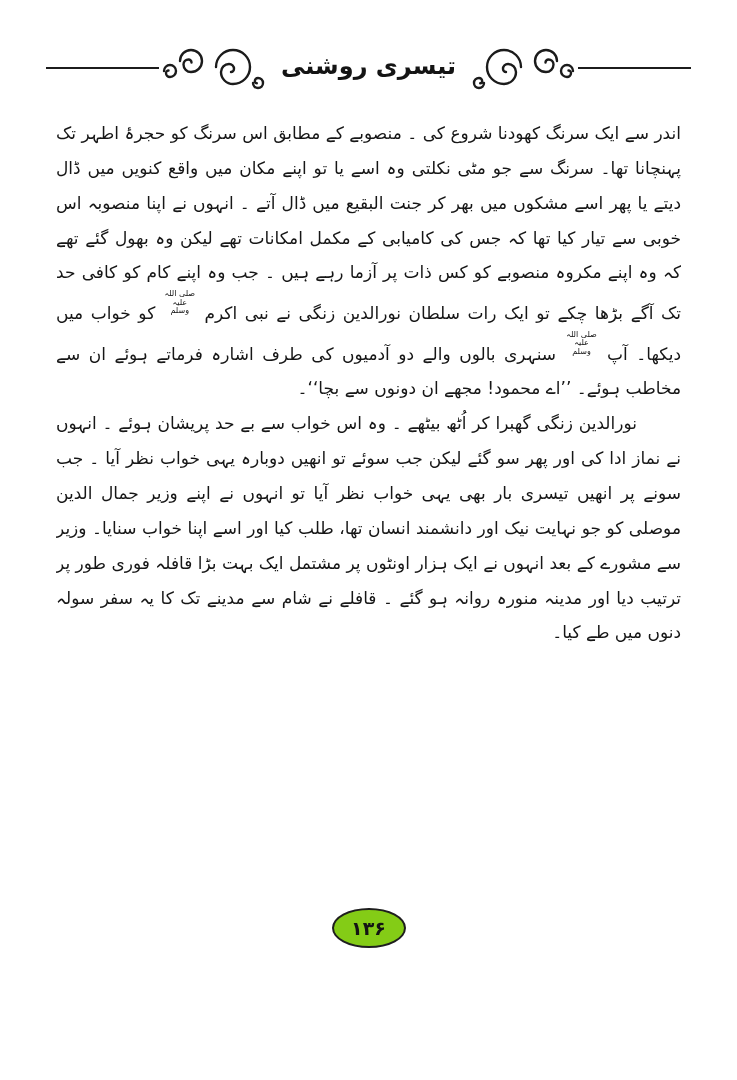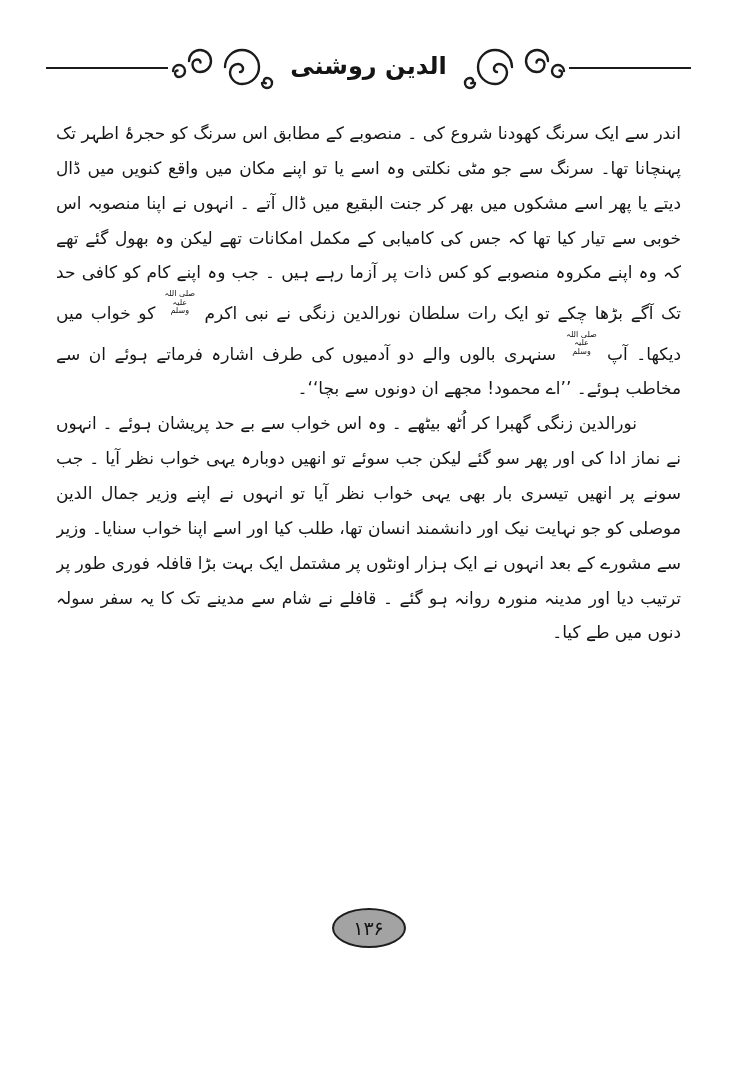--- a/index.html
+++ b/index.html
@@ -66,42 +66,42 @@
     left: 50%;
     transform: translateX(-50%);
     width: 70px;
     height: 36px;
     border: 2.5px solid #1e1e1e;
     border-radius: 50%;
     display: flex;
     align-items: center;
     justify-content: center;
     font-size: 19px;
-    font-weight: normal;
+    font-weight: bold;
     direction: rtl;
     color: #141414;
-    background: #a3a3a3;
+    background: #84cc16;
   }
 </style>
 </head>
 <body>
 
 <div class="page">
 
   <div class="header">
     <div class="rule"></div>
     <svg class="ornament" width="112" height="54" viewBox="0 0 112 54">
       <g fill="none" stroke="#1b1b1b" stroke-width="2.4" stroke-linecap="round">
         <path d="M3 32 a6 6 0 1 1 12 0 a6 6 0 0 1 -6 6 a4 4 0 0 1 -4 -4 a2.5 2.5 0 0 1 2.5 -2.5"></path>
         <path d="M19 22 a11 11 0 1 1 22 0 a11 11 0 0 1 -11 11 a7.5 7.5 0 0 1 -7.5 -7.5 a5 5 0 0 1 5 -5 a3 3 0 0 1 3 3"></path>
         <path d="M55 28 a17 17 0 1 1 34 0 a17 17 0 0 1 -17 17 a12 12 0 0 1 -12 -12 a8 8 0 0 1 8 -8 a5 5 0 0 1 5 5 a3 3 0 0 1 -3 3"></path>
         <path d="M92 44 a5 5 0 1 0 10 0 a5 5 0 0 0 -5 -5 a3.2 3.2 0 0 0 -3.2 3.2 a2 2 0 0 0 2 2"></path>
       </g>
     </svg>
-    <div class="title">الدین روشنی</div>
+    <div class="title">تیسری روشنی</div>
     <svg class="ornament" width="112" height="54" viewBox="0 0 112 54">
       <g fill="none" stroke="#1b1b1b" stroke-width="2.4" stroke-linecap="round" transform="scale(-1,1) translate(-112,0)">
         <path d="M3 32 a6 6 0 1 1 12 0 a6 6 0 0 1 -6 6 a4 4 0 0 1 -4 -4 a2.5 2.5 0 0 1 2.5 -2.5"></path>
         <path d="M19 22 a11 11 0 1 1 22 0 a11 11 0 0 1 -11 11 a7.5 7.5 0 0 1 -7.5 -7.5 a5 5 0 0 1 5 -5 a3 3 0 0 1 3 3"></path>
         <path d="M55 28 a17 17 0 1 1 34 0 a17 17 0 0 1 -17 17 a12 12 0 0 1 -12 -12 a8 8 0 0 1 8 -8 a5 5 0 0 1 5 5 a3 3 0 0 1 -3 3"></path>
         <path d="M92 44 a5 5 0 1 0 10 0 a5 5 0 0 0 -5 -5 a3.2 3.2 0 0 0 -3.2 3.2 a2 2 0 0 0 2 2"></path>
       </g>
     </svg>
     <div class="rule"></div>
   </div>

